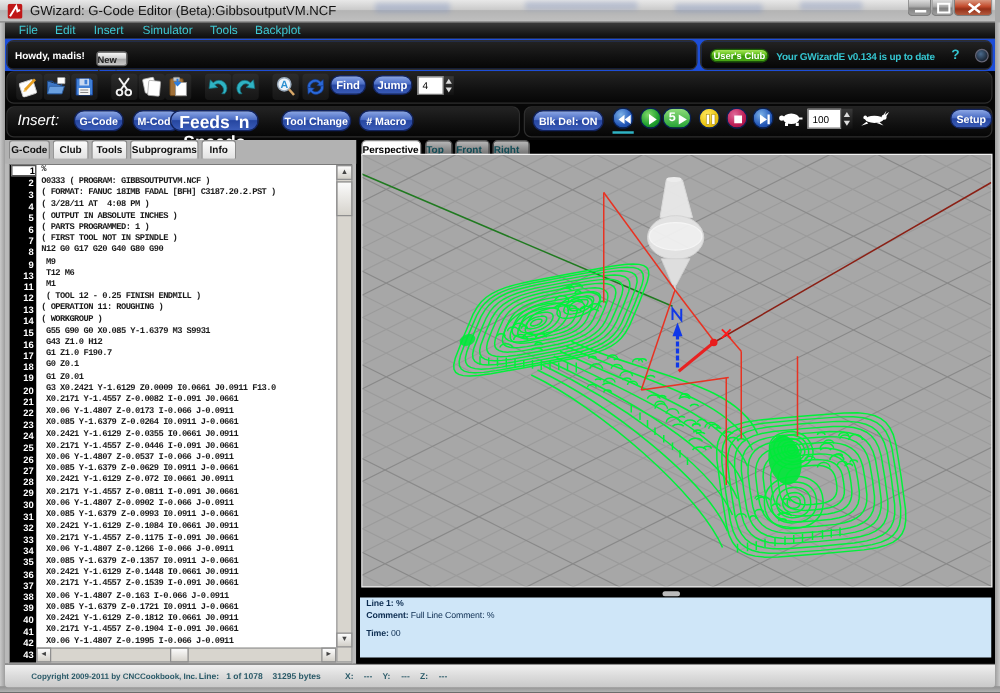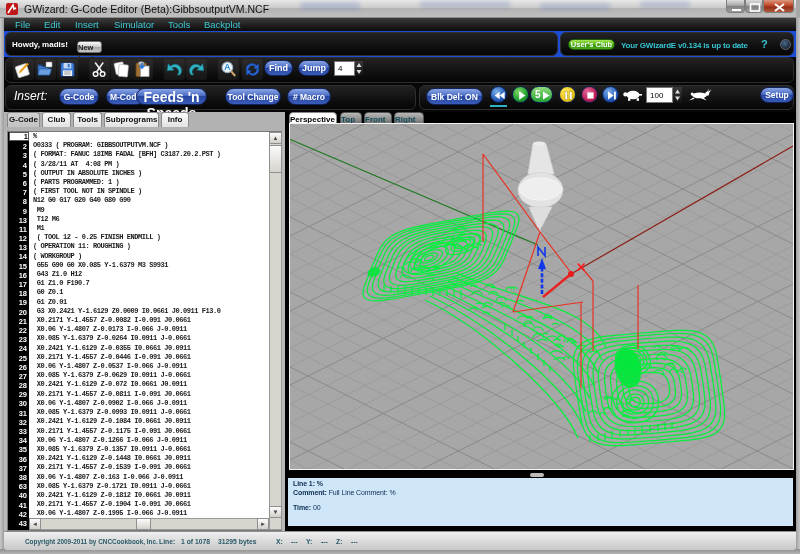--- a/index.html
+++ b/index.html
@@ -272,21 +272,21 @@
         <div>29</div>
         <div>30</div>
         <div>31</div>
         <div>32</div>
         <div>33</div>
         <div>34</div>
         <div>35</div>
         <div>36</div>
         <div>37</div>
         <div>38</div>
-        <div>63</div>
+        <div>39</div>
         <div>40</div>
         <div>41</div>
         <div>42</div>
         <div>43</div>
       </div>
     <div class="abs" style="left:1px;top:0px;width:20px;height:9px;background:#fff;border:1px solid #555"></div>
     <div class="abs" style="left:8px;top:0px;width:12px;font-size:7.5px;font-weight:bold;color:#000;text-align:right">1</div>
     <div id="code">%
 O0333 ( PROGRAM: GIBBSOUTPUTVM.NCF )
 ( FORMAT: FANUC 18IMB FADAL [BFH] C3187.20.2.PST )

